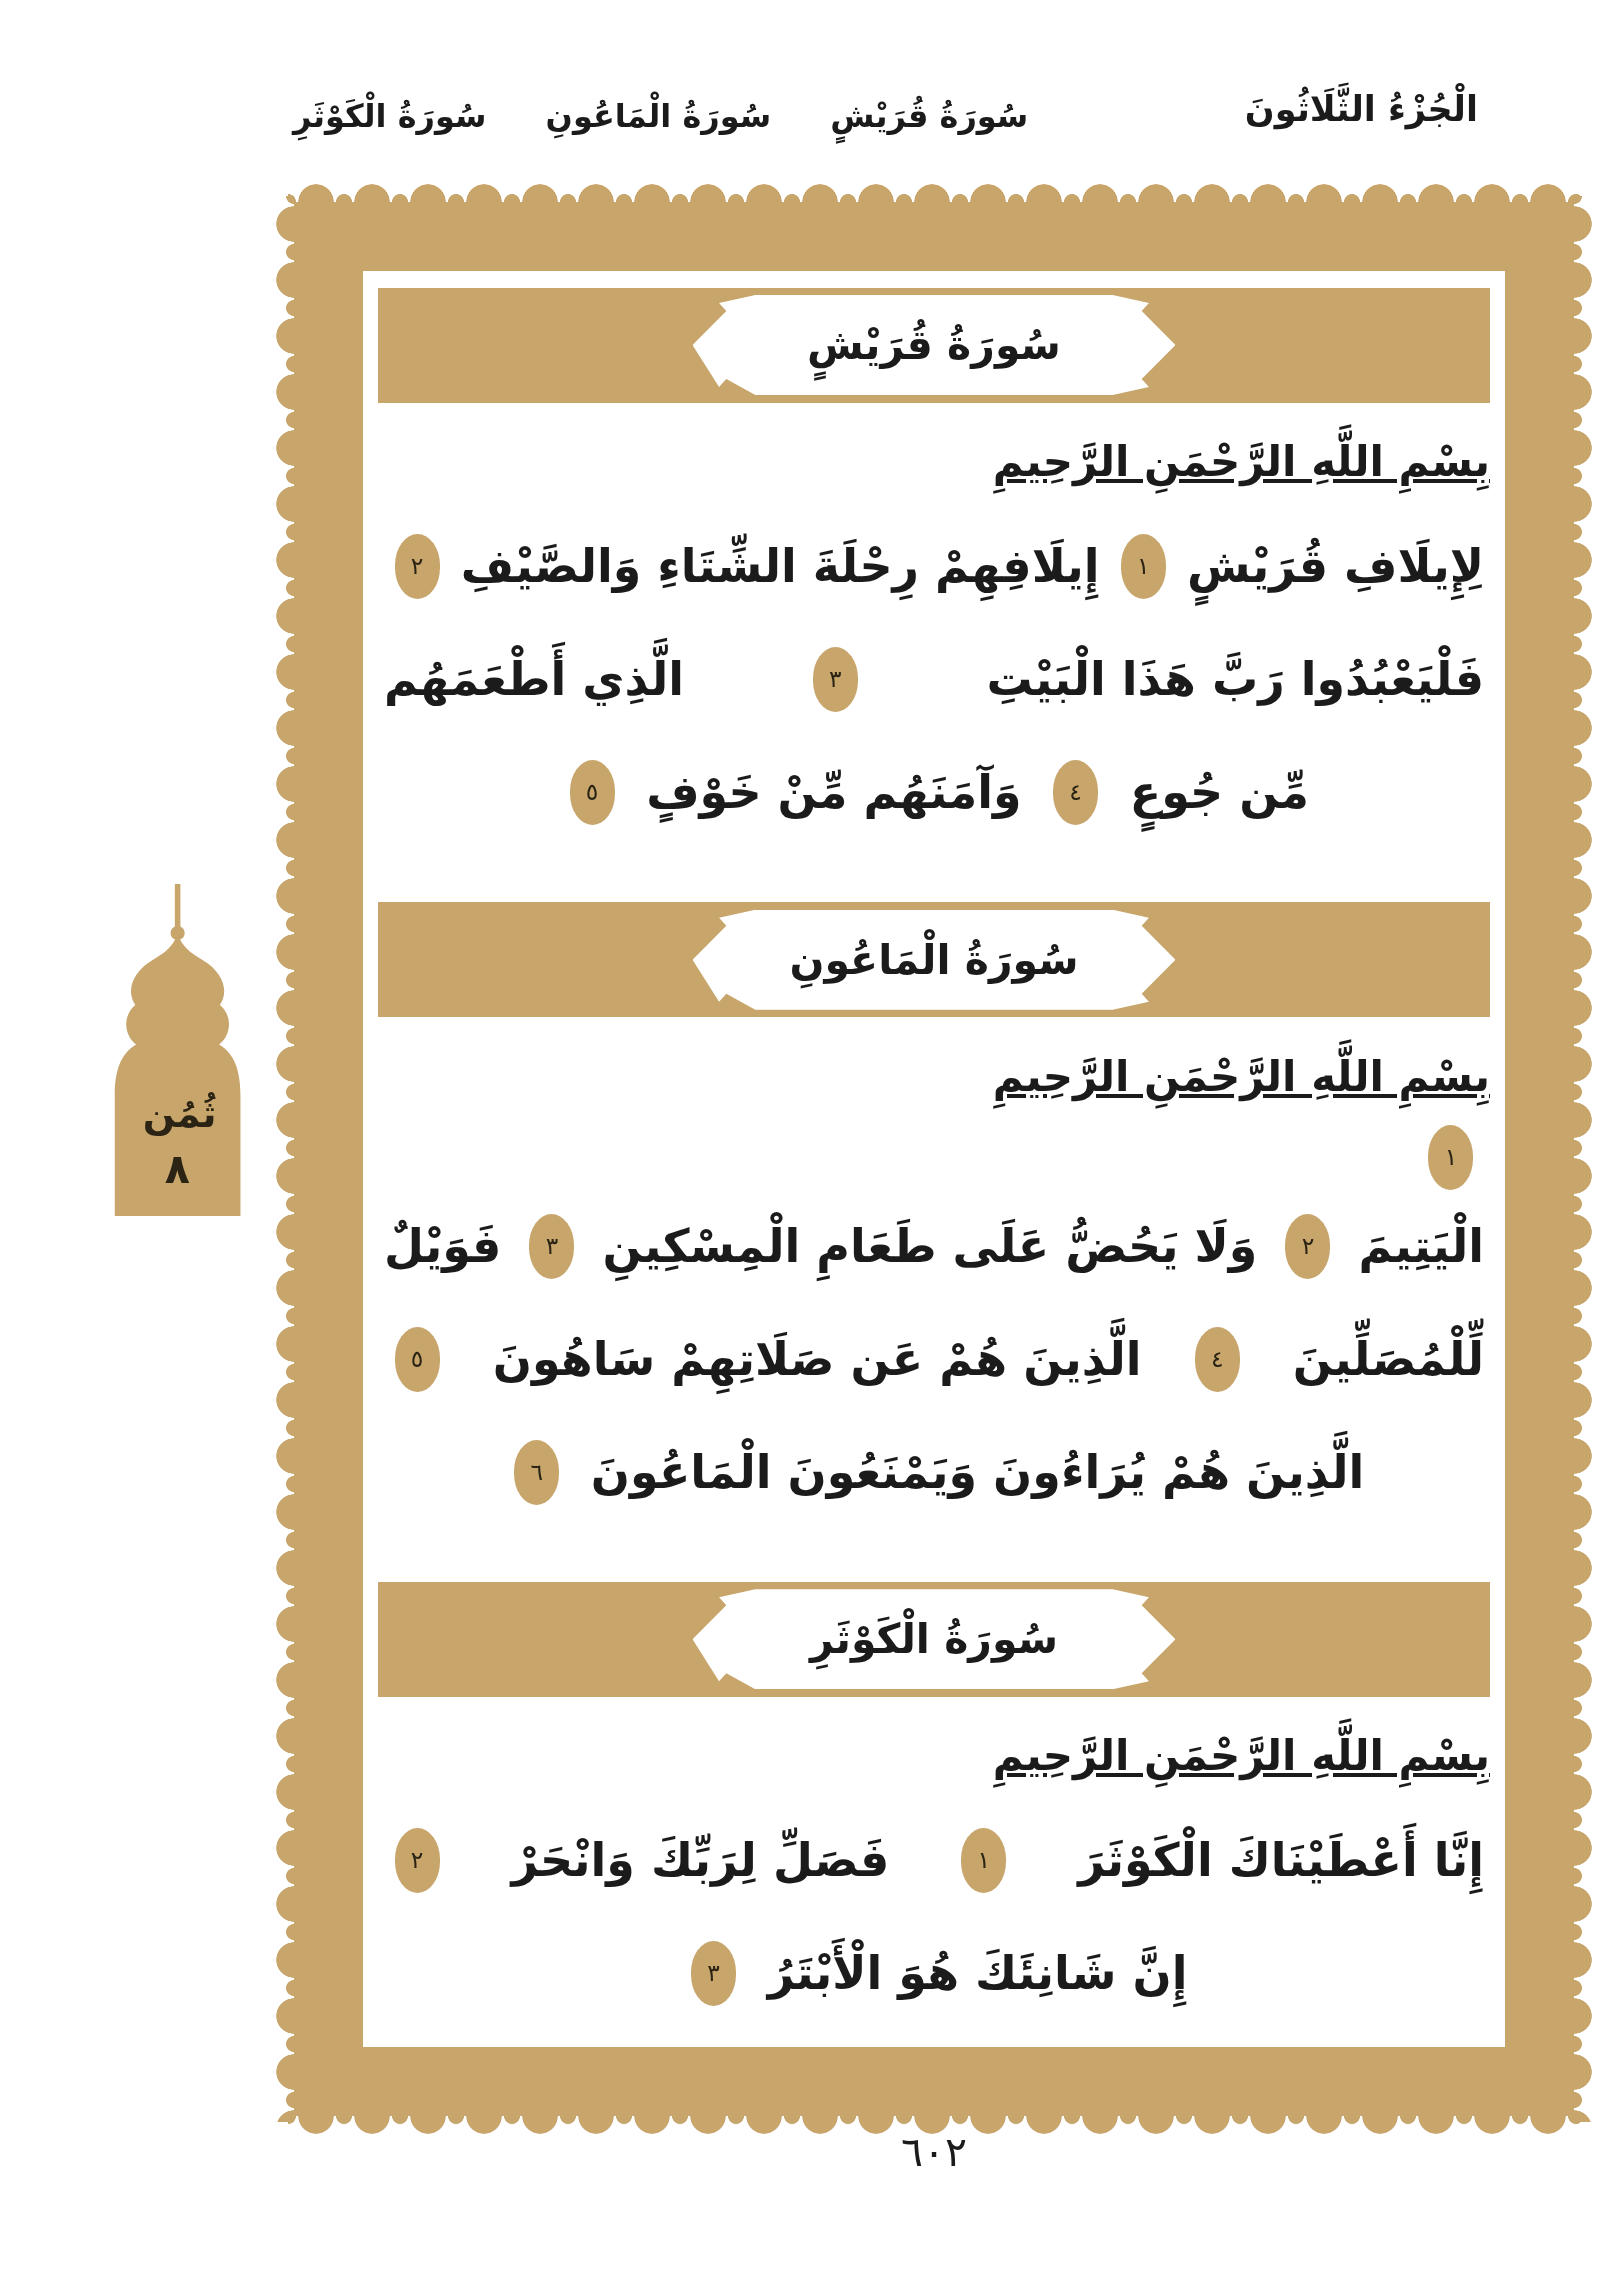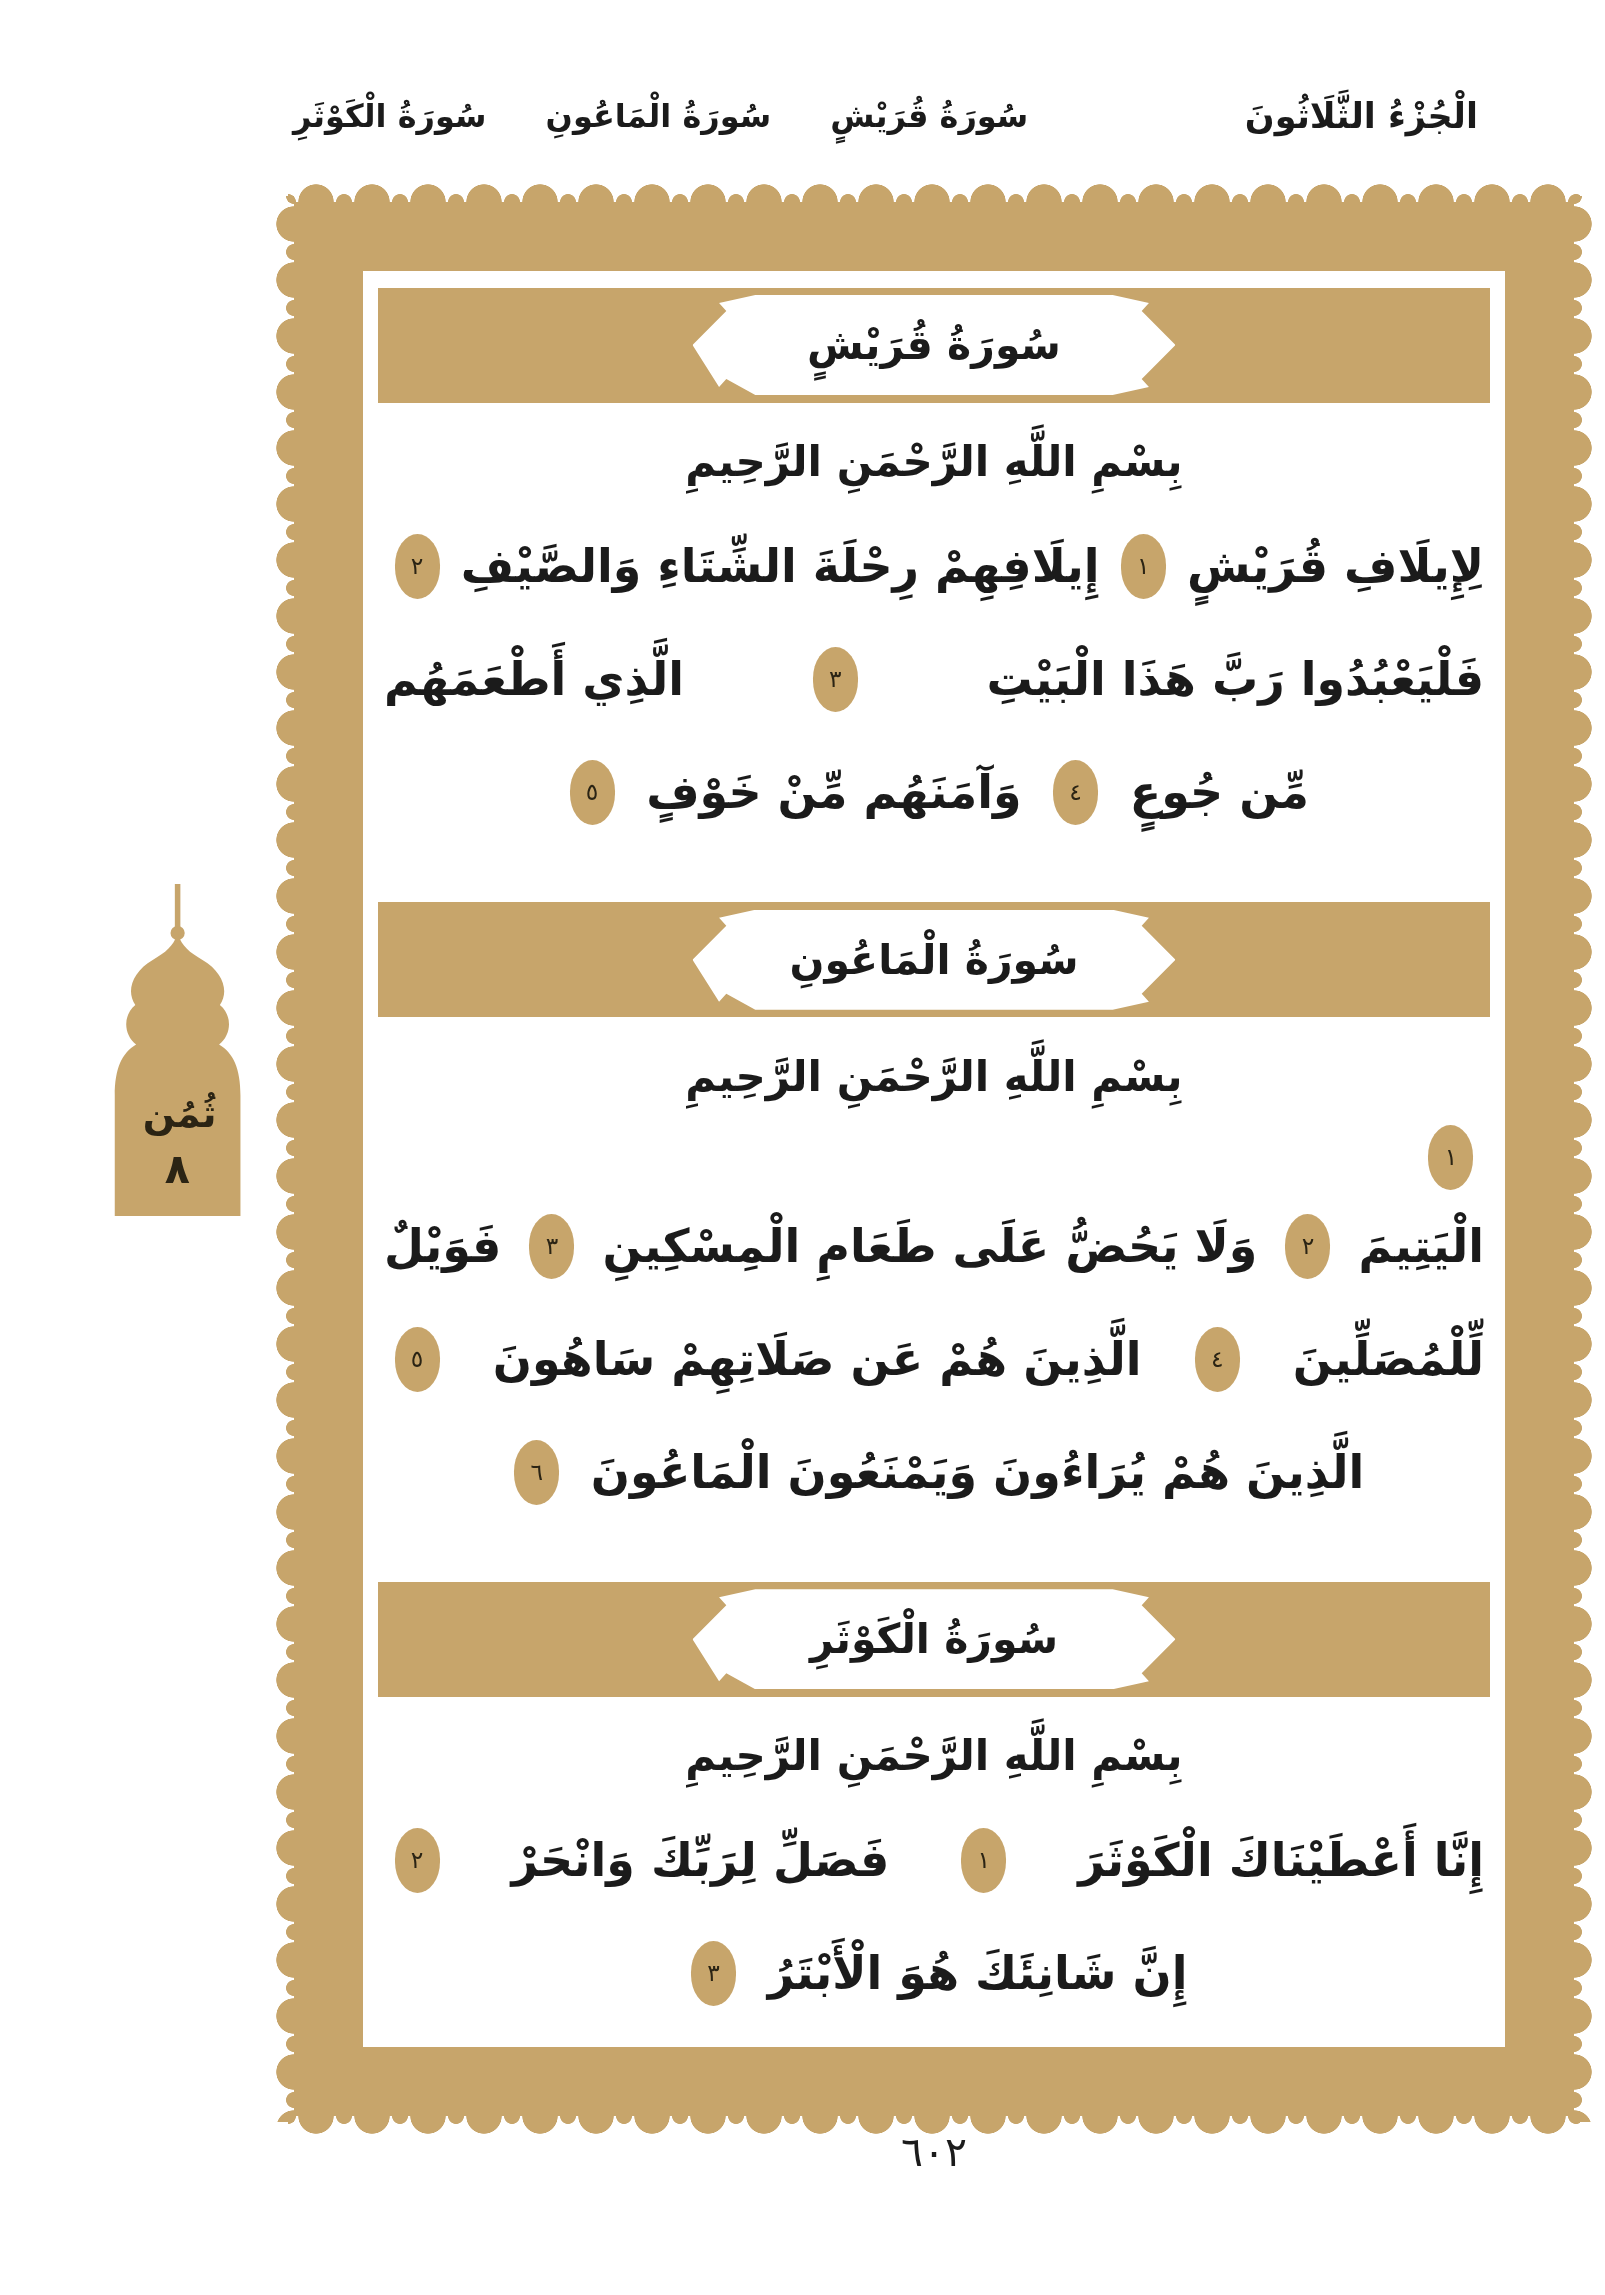--- a/index.html
+++ b/index.html
@@ -11,21 +11,21 @@
   .page{
     position:relative;
     width:1605px;height:2295px;
     background:#ffffff;
     font-family:"DejaVu Sans", sans-serif;
     color:var(--ink);
     overflow:hidden;
   }
   
   .hdr-juz{
-    position:absolute;top:96px;right:127px;
+    position:absolute;top:89px;right:127px;
     direction:rtl;font-size:35px;font-weight:700;white-space:nowrap;
   }
   .hdr-surahs{
     position:absolute;top:97px;left:293px;
     direction:rtl;display:flex;gap:59px;
     font-size:32px;font-weight:700;white-space:nowrap;
   }
   
   .frame{position:absolute;left:294px;top:202px;width:1280px;height:1914px;}
   .band{position:absolute;background:var(--tan);}
@@ -80,22 +80,22 @@
     flex:none;margin-bottom:10.6px;
   }
   .cartouche{
     position:absolute;left:50%;top:50%;transform:translate(-50%,-50%);
     width:483px;height:100px;background:#ffffff;
     clip-path:polygon(0% 50%,7% 16%,5.5% 8%,13% 0%,87% 0%,94.5% 8%,93% 16%,100% 50%,93% 84%,94.5% 92%,87% 100%,13% 100%,7% 84%,5.5% 92%);
     display:flex;align-items:center;justify-content:center;
   }
   .surah-title{direction:rtl;font-size:41px;font-weight:700;white-space:nowrap;}
   .basmala{
-    direction:rtl;text-align:center;
-    font-size:42px;font-weight:700;line-height:97px;flex:none;
+    direction:rtl;
+    font-size:42px;font-weight:700;line-height:97px;flex:none;text-decoration:underline;
   }
   .vline{
     direction:rtl;
     font-size:46px;font-weight:700;line-height:113px;
     text-align:justify;text-align-last:justify;
     padding:0 6px;flex:none;white-space:nowrap;
     display:flex;align-items:center;justify-content:space-between;
   }
   .vline.center{justify-content:center;gap:21px;}
   .vline .seg{white-space:nowrap;}

